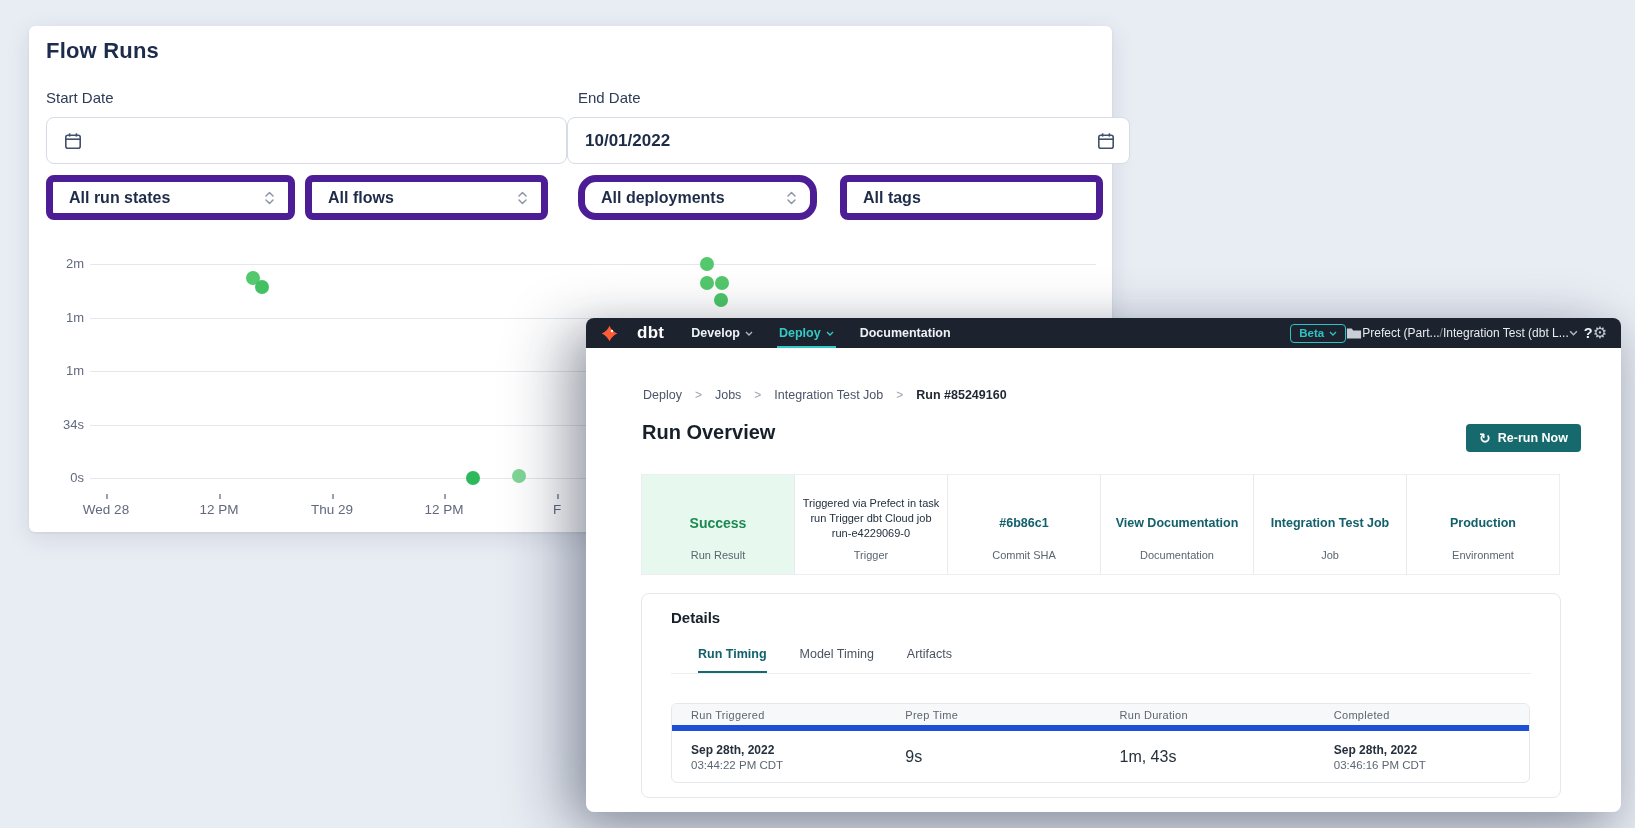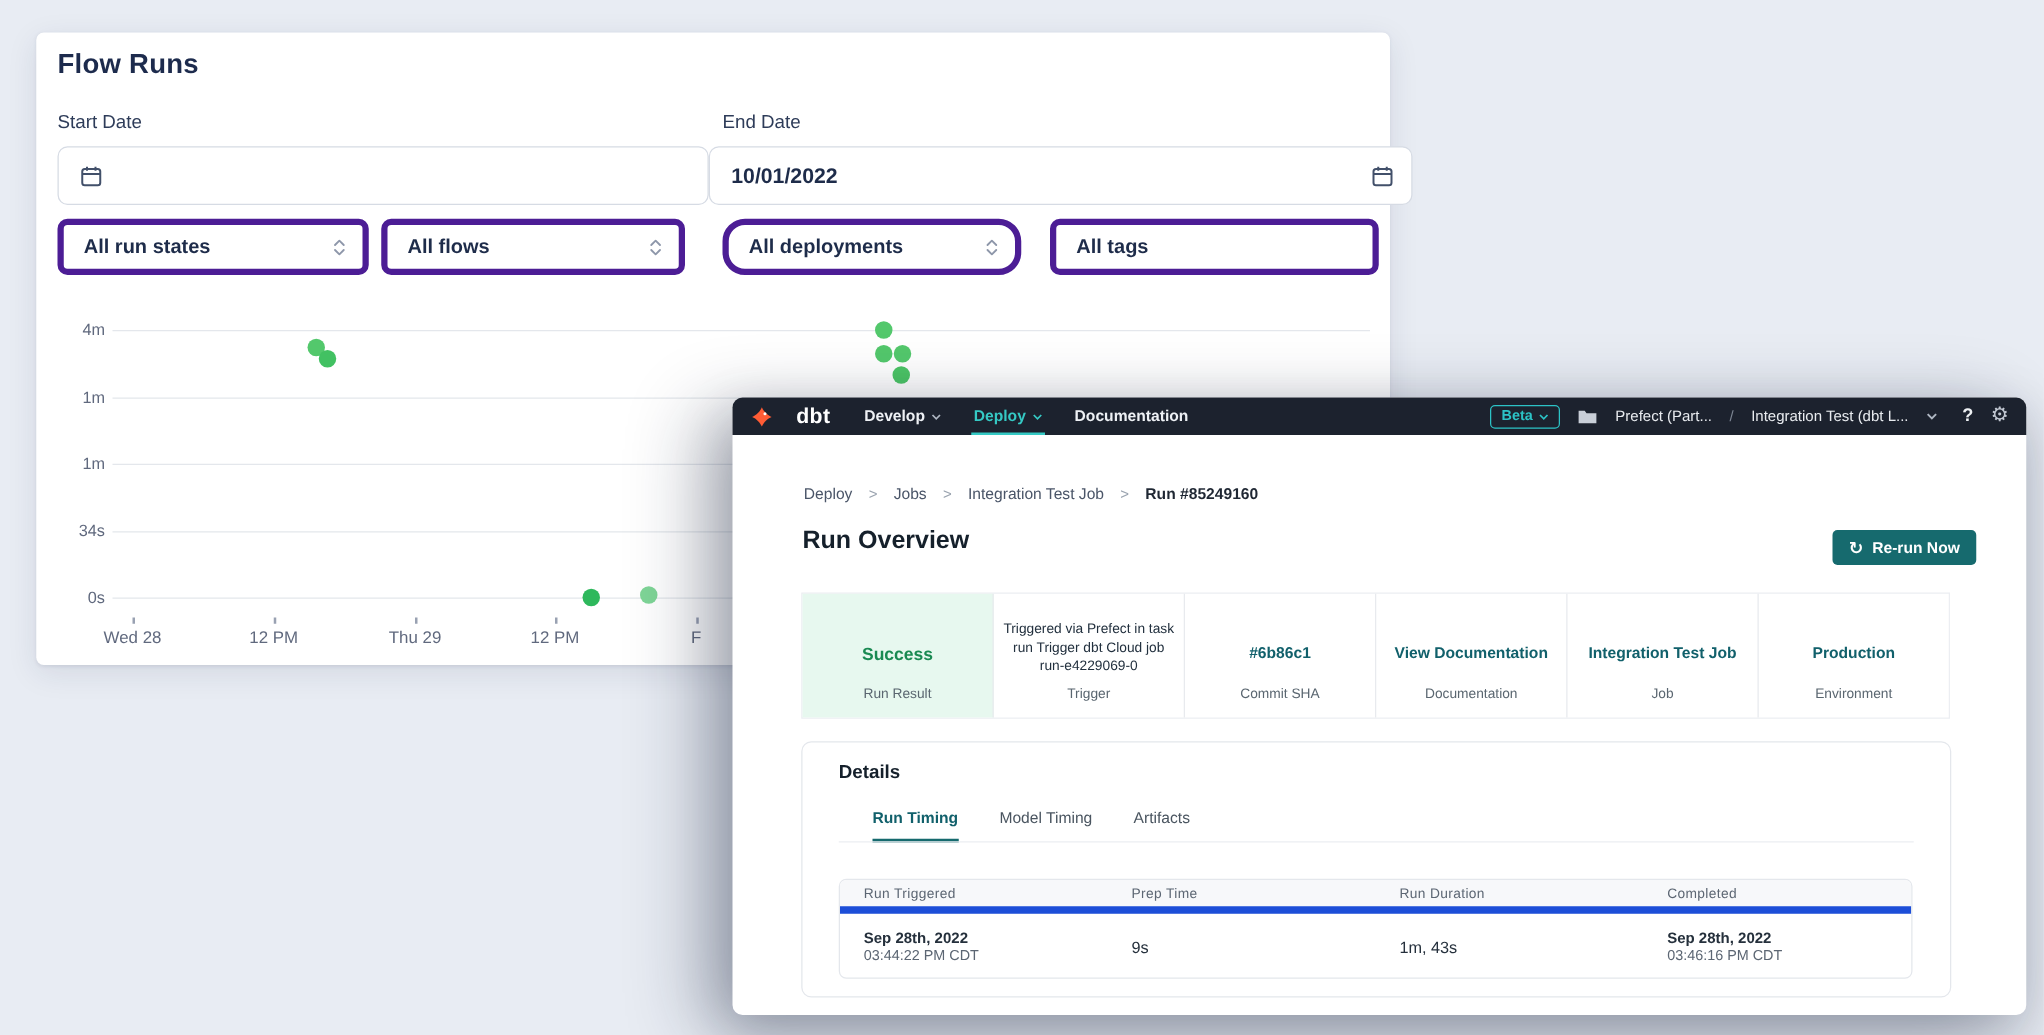--- a/index.html
+++ b/index.html
@@ -15,21 +15,21 @@
   .pf-title { position:absolute; left:17px; top:12px; font-size:22px; font-weight:bold; color:#1d2b4d; letter-spacing:.2px; }
   .pf-label { position:absolute; top:63px; font-size:15px; color:#2e3c59; }
   .pf-input {
     position:absolute; top:91px; height:47px; background:#fff;
     border:1px solid #d6dbe4; border-radius:8px;
     display:flex; align-items:center; padding:0 14px 0 17px;
   }
   .pf-input .val { font-size:17px; font-weight:600; color:#1e2c4a; flex:1; }
   .pf-select {
     position:absolute; top:149px; height:45px; background:#fff;
-    border:5px solid #4c1d95; border-radius:8px;
+    border:7px solid #4c1d95; border-radius:8px;
     display:flex; align-items:center; padding:0 13px 0 16px;
   }
   .pf-select .val { font-size:16px; font-weight:600; color:#1e2c4a; flex:1; }
   .icon-flex { display:flex; align-items:center; }
 
   
   .chart { position:absolute; left:17px; top:214px; width:1050px; height:290px; }
   .gridline { position:absolute; left:44px; right:0; height:1px; background:#e4e7ec; }
   .ytick { position:absolute; left:0; width:38px; text-align:right; font-size:13px; color:#60697e; }
   .xtickmark { position:absolute; width:2px; height:5px; background:#99a1b2; top:254px; }
@@ -48,21 +48,21 @@
     display:flex; align-items:center; padding:0 14px 0 15px; color:#f2f4f7;
   }
   .dbt-logo { display:flex; align-items:center; gap:19px; margin-right:27px; }
   .dbt-logo .word { font-size:17px; font-weight:bold; color:#fff; letter-spacing:.3px; }
   .navitem { position:relative; height:30px; display:flex; align-items:center; gap:5px;
              font-size:12.5px; font-weight:600; color:#eef1f5; margin-right:26px; cursor:default; }
   .navitem svg { stroke:#aeb6c2; }
   .navitem.active { color:#35c9c4; }
   .navitem.active svg { stroke:#35c9c4; }
   .navitem.active::after { content:""; position:absolute; left:-2px; right:-2px; bottom:0; height:2px; background:#35c9c4; }
-  .nav-right { margin-left:auto; display:flex; align-items:center; gap:14px; }
+  .nav-right { margin-left:auto; display:flex; align-items:center; gap:0; }
   .beta-pill { display:flex; align-items:center; gap:5px; border:1px solid #2cc3c6; color:#2cc3c6;
                border-radius:4px; padding:2.5px 8px; font-size:11.5px; font-weight:bold; }
   .beta-pill svg { stroke:#2cc3c6; }
   .nav-crumb { font-size:12px; color:#e8ebef; }
   .nav-slash { font-size:12px; color:#7e8795; }
   .nav-help { font-size:14.5px; font-weight:bold; color:#eef1f4; margin-left:6px; }
   .gear { font-size:16px; color:#c2c8d2; line-height:1; }
 
   .dbt-breadcrumb { position:absolute; left:57px; top:70px; display:flex; align-items:center; gap:13px;
                     font-size:12.5px; color:#4a5568; }
@@ -99,21 +99,21 @@
 
   .dtable { position:absolute; left:29px; top:109px; width:859px; height:80px;
             border:1px solid #e4e7ec; border-radius:6px; overflow:hidden; }
   .dtable .thead { display:flex; height:27px; background:#f7f8fa; border-bottom:6px solid #1d4ed8; }
   .dtable .th { flex:1; display:flex; align-items:center; padding-left:19px;
                 font-size:11px; color:#5c6673; letter-spacing:.3px; }
   .dtable .trow { display:flex; height:52px; }
   .dtable .td { flex:1; display:flex; flex-direction:column; justify-content:center; padding-left:19px; }
   .td .l1 { font-size:12px; font-weight:600; color:#25303c; }
   .td .l2 { font-size:11.5px; color:#5c6673; margin-top:2px; }
-  .td .single { font-size:13px; color:#25303c; }
+  .td .single { font-size:16px; color:#25303c; }
 
   svg { display:block; }
 </style>
 </head>
 <body>
 
 <div class="prefect-win">
   <div class="pf-title">Flow Runs</div>
 
   <div class="pf-label" style="left:17px;">Start Date</div>
@@ -173,21 +173,21 @@
     <span class="val">All tags</span>
   </div>
 
   <div class="chart">
     <div class="gridline" style="top:24px;"></div>
     <div class="gridline" style="top:78px;"></div>
     <div class="gridline" style="top:131px;"></div>
     <div class="gridline" style="top:185px;"></div>
     <div class="gridline" style="top:238px;"></div>
 
-    <div class="ytick" style="top:16px;">4m</div>
+    <div class="ytick" style="top:16px;">2m</div>
     <div class="ytick" style="top:70px;">1m</div>
     <div class="ytick" style="top:123px;">1m</div>
     <div class="ytick" style="top:177px;">34s</div>
     <div class="ytick" style="top:230px;">0s</div>
 
     <div class="xtickmark" style="left:60px;"></div>
     <div class="xtickmark" style="left:173px;"></div>
     <div class="xtickmark" style="left:286px;"></div>
     <div class="xtickmark" style="left:398px;"></div>
     <div class="xtickmark" style="left:511px;"></div>

